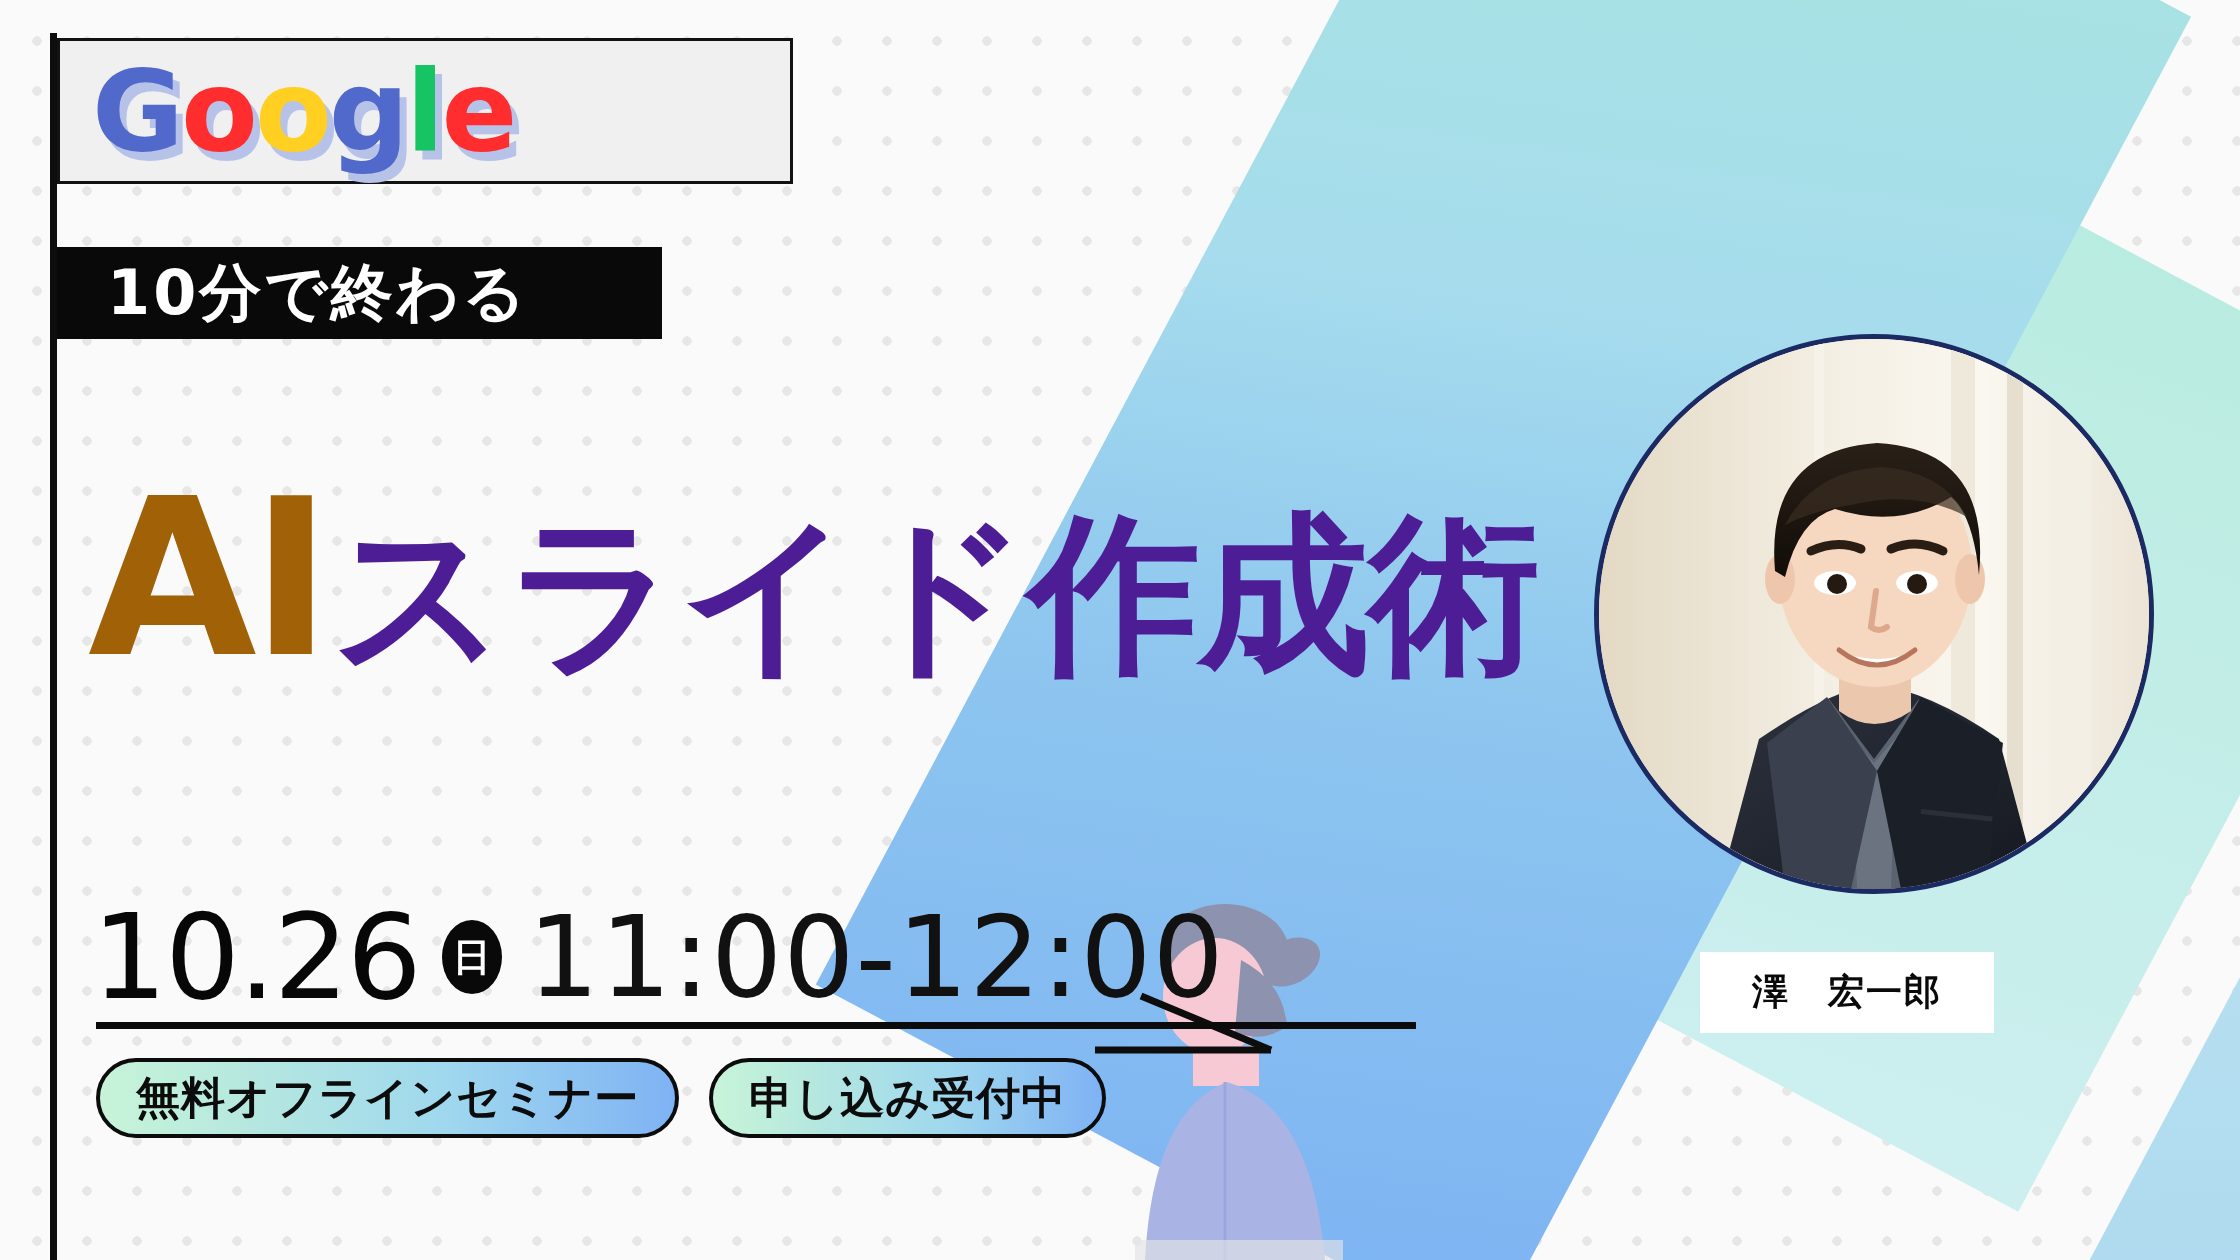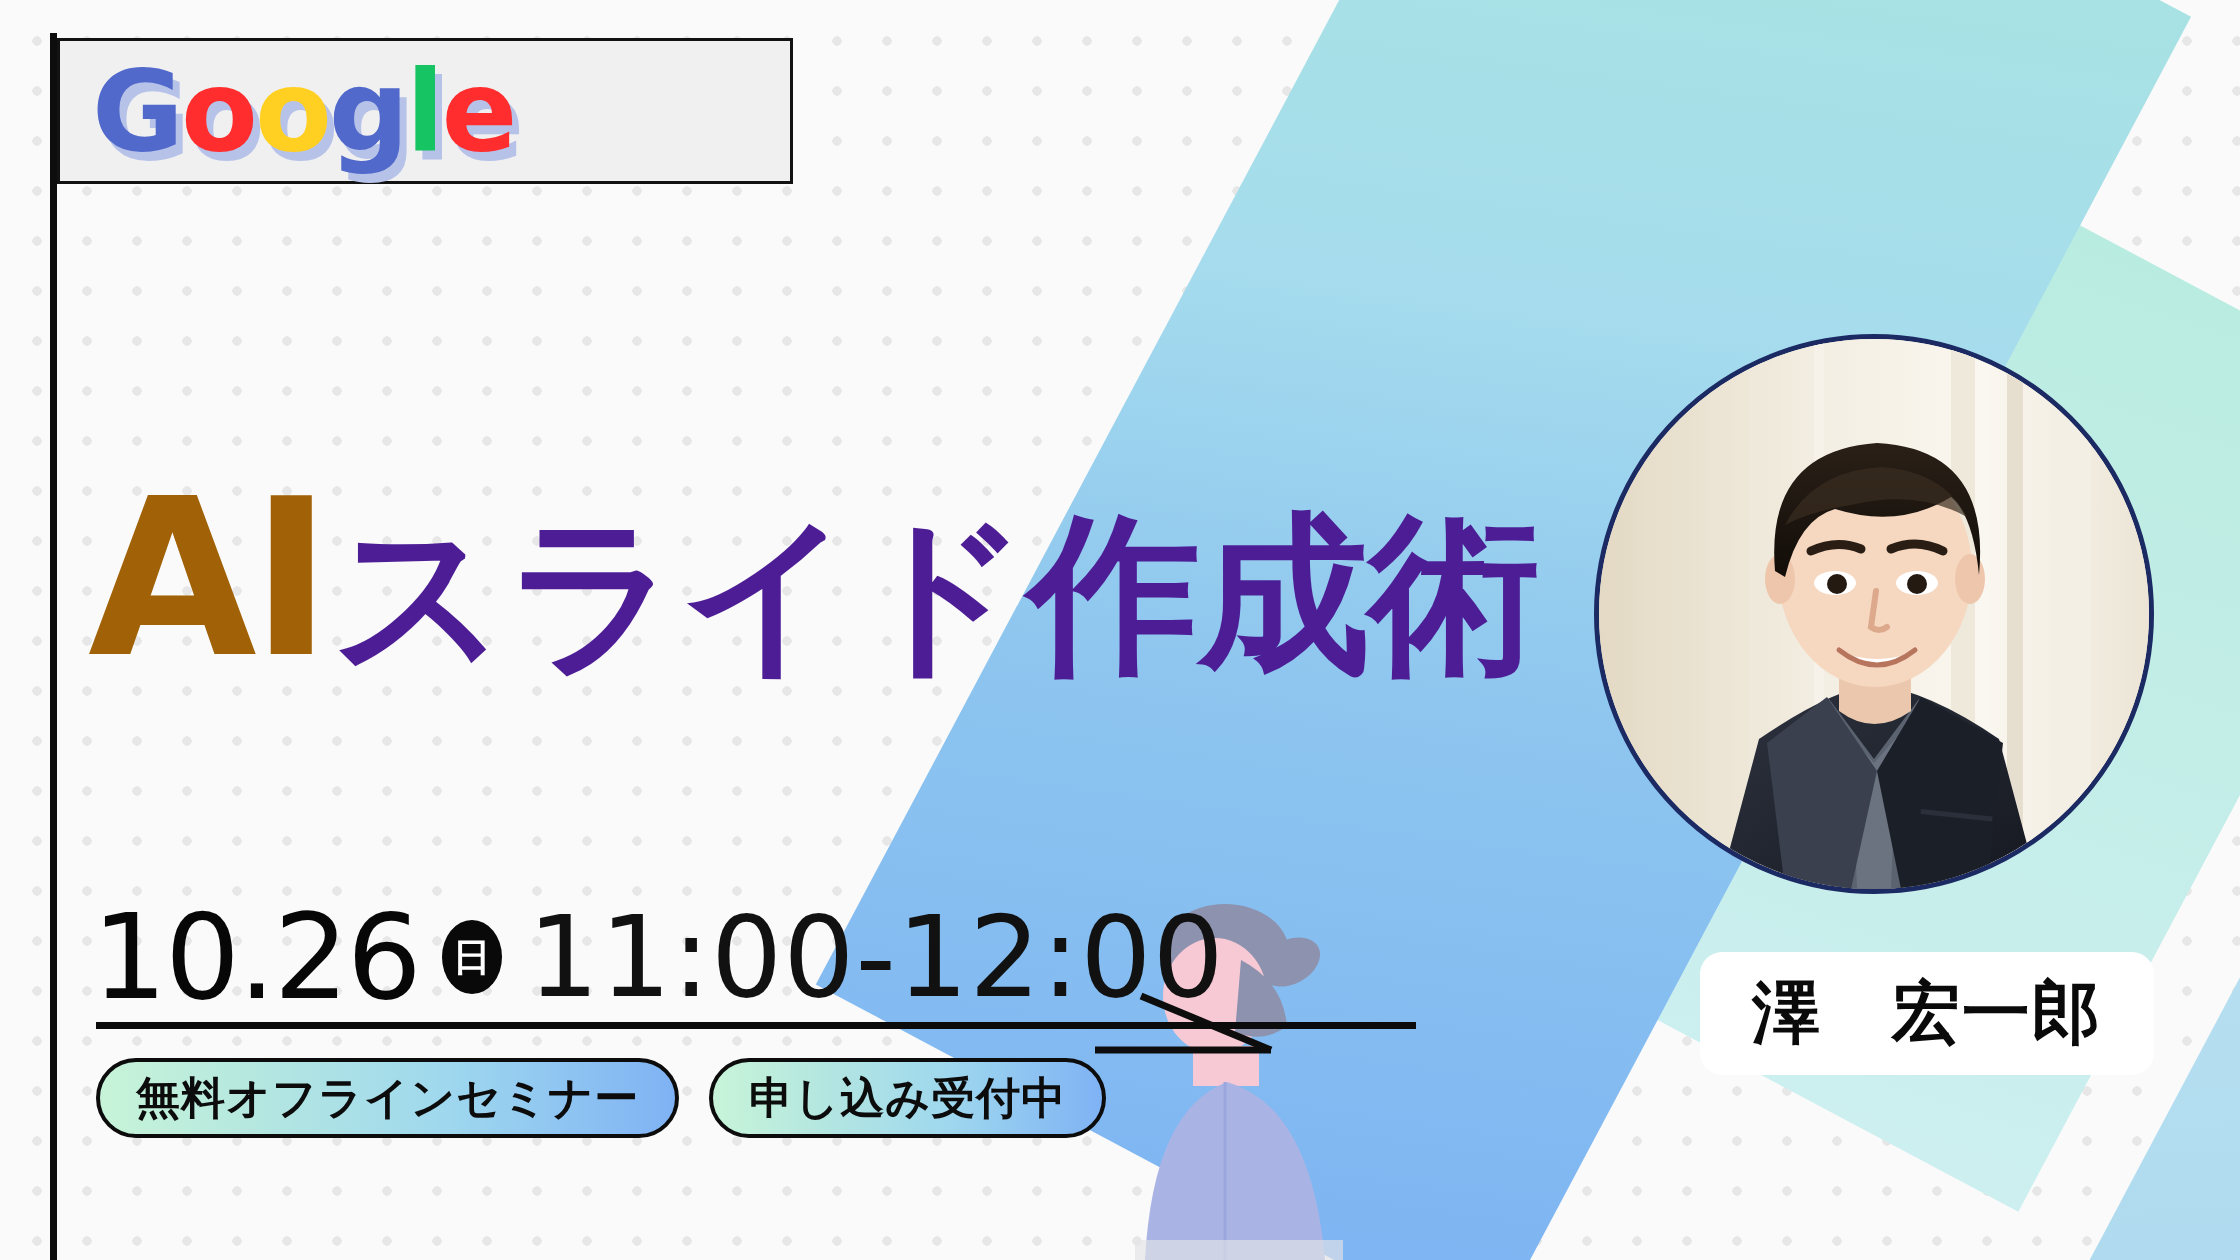--- a/index.html
+++ b/index.html
@@ -138,22 +138,22 @@
     position:absolute;left:1594px;top:334px;width:550px;height:550px;
     border-radius:50%;border:5px solid #1b2a63;overflow:hidden;z-index:26;
     background:#e9e2d2;
   }
   .portrait svg{display:block;width:100%;height:100%;}
 
   
   .nameplate{
     position:absolute;left:1700px;top:952px;z-index:27;
     background:#ffffff;padding:16px 52px;
-    font-size:68px;font-weight:bold;color:#0a0a0a;letter-spacing:2px;
-    font-family:"DejaVu Sans","Liberation Sans",sans-serif;white-space:nowrap;border-radius:22px;
+    font-size:36px;font-weight:bold;color:#0a0a0a;letter-spacing:2px;
+    font-family:"DejaVu Sans","Liberation Sans",sans-serif;white-space:nowrap;
   }
 
   
   .illus{position:absolute;left:1075px;top:900px;width:320px;height:360px;z-index:23;}
   .illus svg{display:block;width:100%;height:100%;}
 </style>
 </head>
 <body>
 
 <div id="stage">
@@ -169,20 +169,23 @@
     <div class="glogo">
       <span class="g-b">G</span>
       <span class="g-r">o</span>
       <span class="g-y">o</span>
       <span class="g-b">g</span>
       <span class="g-g">l</span>
       <span class="g-r">e</span>
     </div>
   </div>
 
+  <div class="black-ribbon">
+    <div class="txt">10分で終わる</div>
+  </div>
 
   <div class="main-title">
     <span class="ai">AI</span>
     <span class="jp">スライド作成術</span>
   </div>
 
   <div class="portrait">
     <svg viewBox="0 0 550 550" xmlns="http://www.w3.org/2000/svg">
       <defs>
         <linearGradient id="wallg" x1="0" y1="0" x2="1" y2="0">

